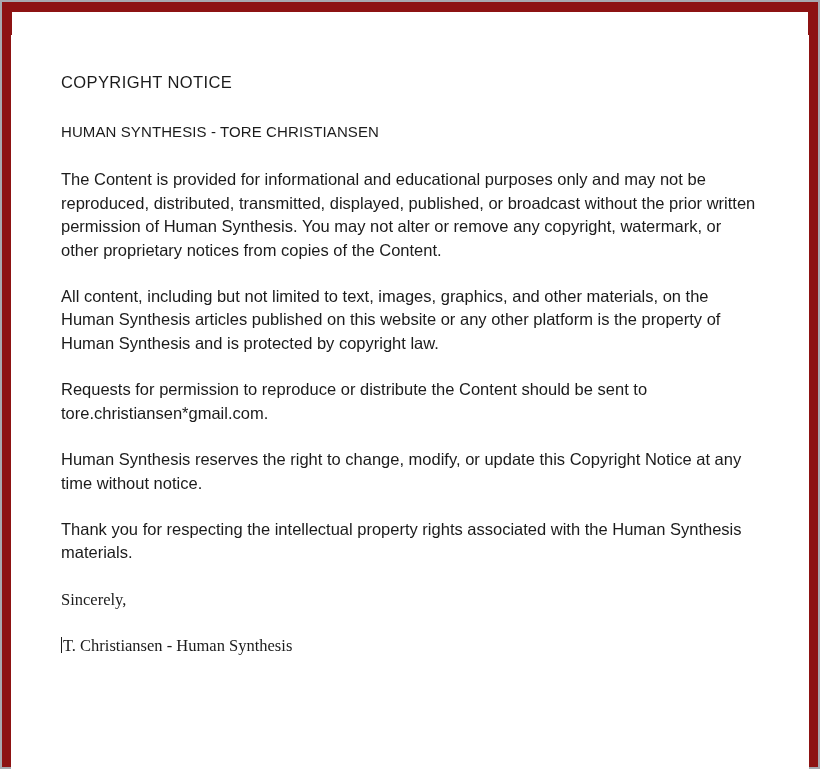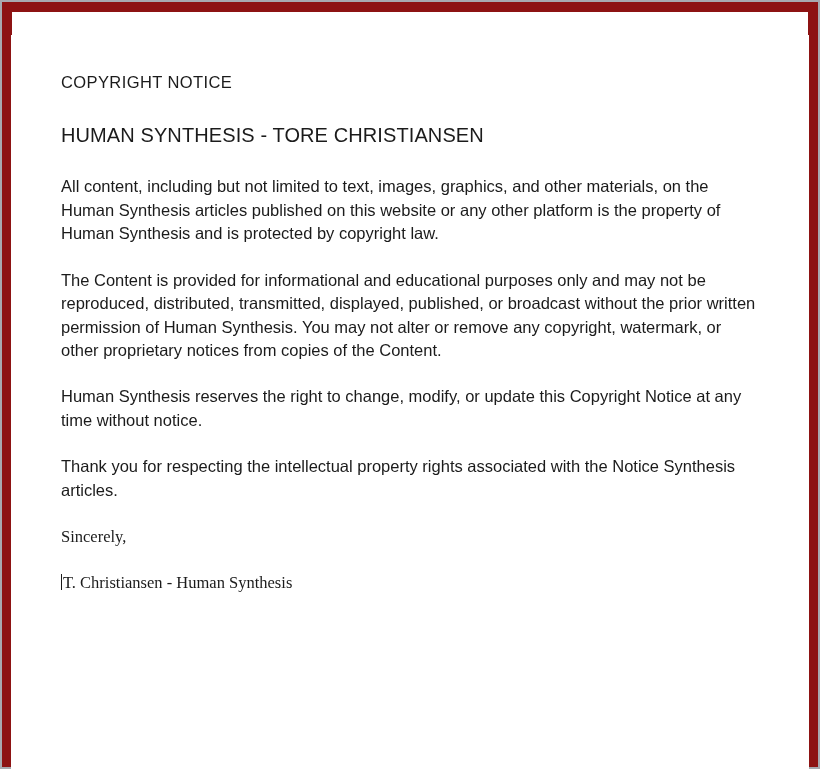--- a/index.html
+++ b/index.html
@@ -44,21 +44,21 @@
     font-size: 16.5px;
     color: #1b1b1b;
     letter-spacing: 0.4px;
     margin: 0 0 29px 0;
     font-weight: normal;
   }
   .author-block {
     margin-bottom: 26px;
   }
   .author-line {
-    font-size: 20px;
+    font-size: 15px;
     color: #1b1b1b;
     letter-spacing: 0.1px;
     line-height: 1.42;
   }
   .para {
     font-size: 16.5px;
     color: #1b1b1b;
     line-height: 1.42;
     margin: 0 0 23px 0;
     max-width: 700px;
@@ -89,24 +89,25 @@
 <div class="page-frame">
   <div class="outer-border">
     <div class="inner-border">
 
       <h1 class="doc-title">COPYRIGHT NOTICE</h1>
 
       <div class="author-block">
         <div class="author-line">HUMAN SYNTHESIS - TORE CHRISTIANSEN</div>
       </div>
 
+      <p class="para">The Content is provided for informational and educational purposes only and may not be reproduced, distributed, transmitted, displayed, published, or broadcast without the prior written permission of Human Synthesis. You may not alter or remove any copyright, watermark, or other proprietary notices from copies of the Content.</p>
       <p class="para">All content, including but not limited to text, images, graphics, and other materials, on the Human Synthesis articles published on this website or any other platform is the property of Human Synthesis and is protected by copyright law.</p>
-      <p class="para">The Content is provided for informational and educational purposes only and may not be reproduced, distributed, transmitted, displayed, published, or broadcast without the prior written permission of Human Synthesis. You may not alter or remove any copyright, watermark, or other proprietary notices from copies of the Content.</p>
+      <p class="para">Requests for permission to reproduce or distribute the Content should be sent to tore.christiansen*gmail.com.</p>
       <p class="para">Human Synthesis reserves the right to change, modify, or update this Copyright Notice at any time without notice.</p>
-      <p class="para">Thank you for respecting the intellectual property rights associated with the Notice Synthesis articles.</p>
+      <p class="para">Thank you for respecting the intellectual property rights associated with the Human Synthesis materials.</p>
 
       <p class="para sign-off">Sincerely,</p>
 
       <p class="para signature-line"><span class="caret"></span><span>T. Christiansen - Human Synthesis</span></p>
 
     </div>
   </div>
 </div>
 
 </body></html>

